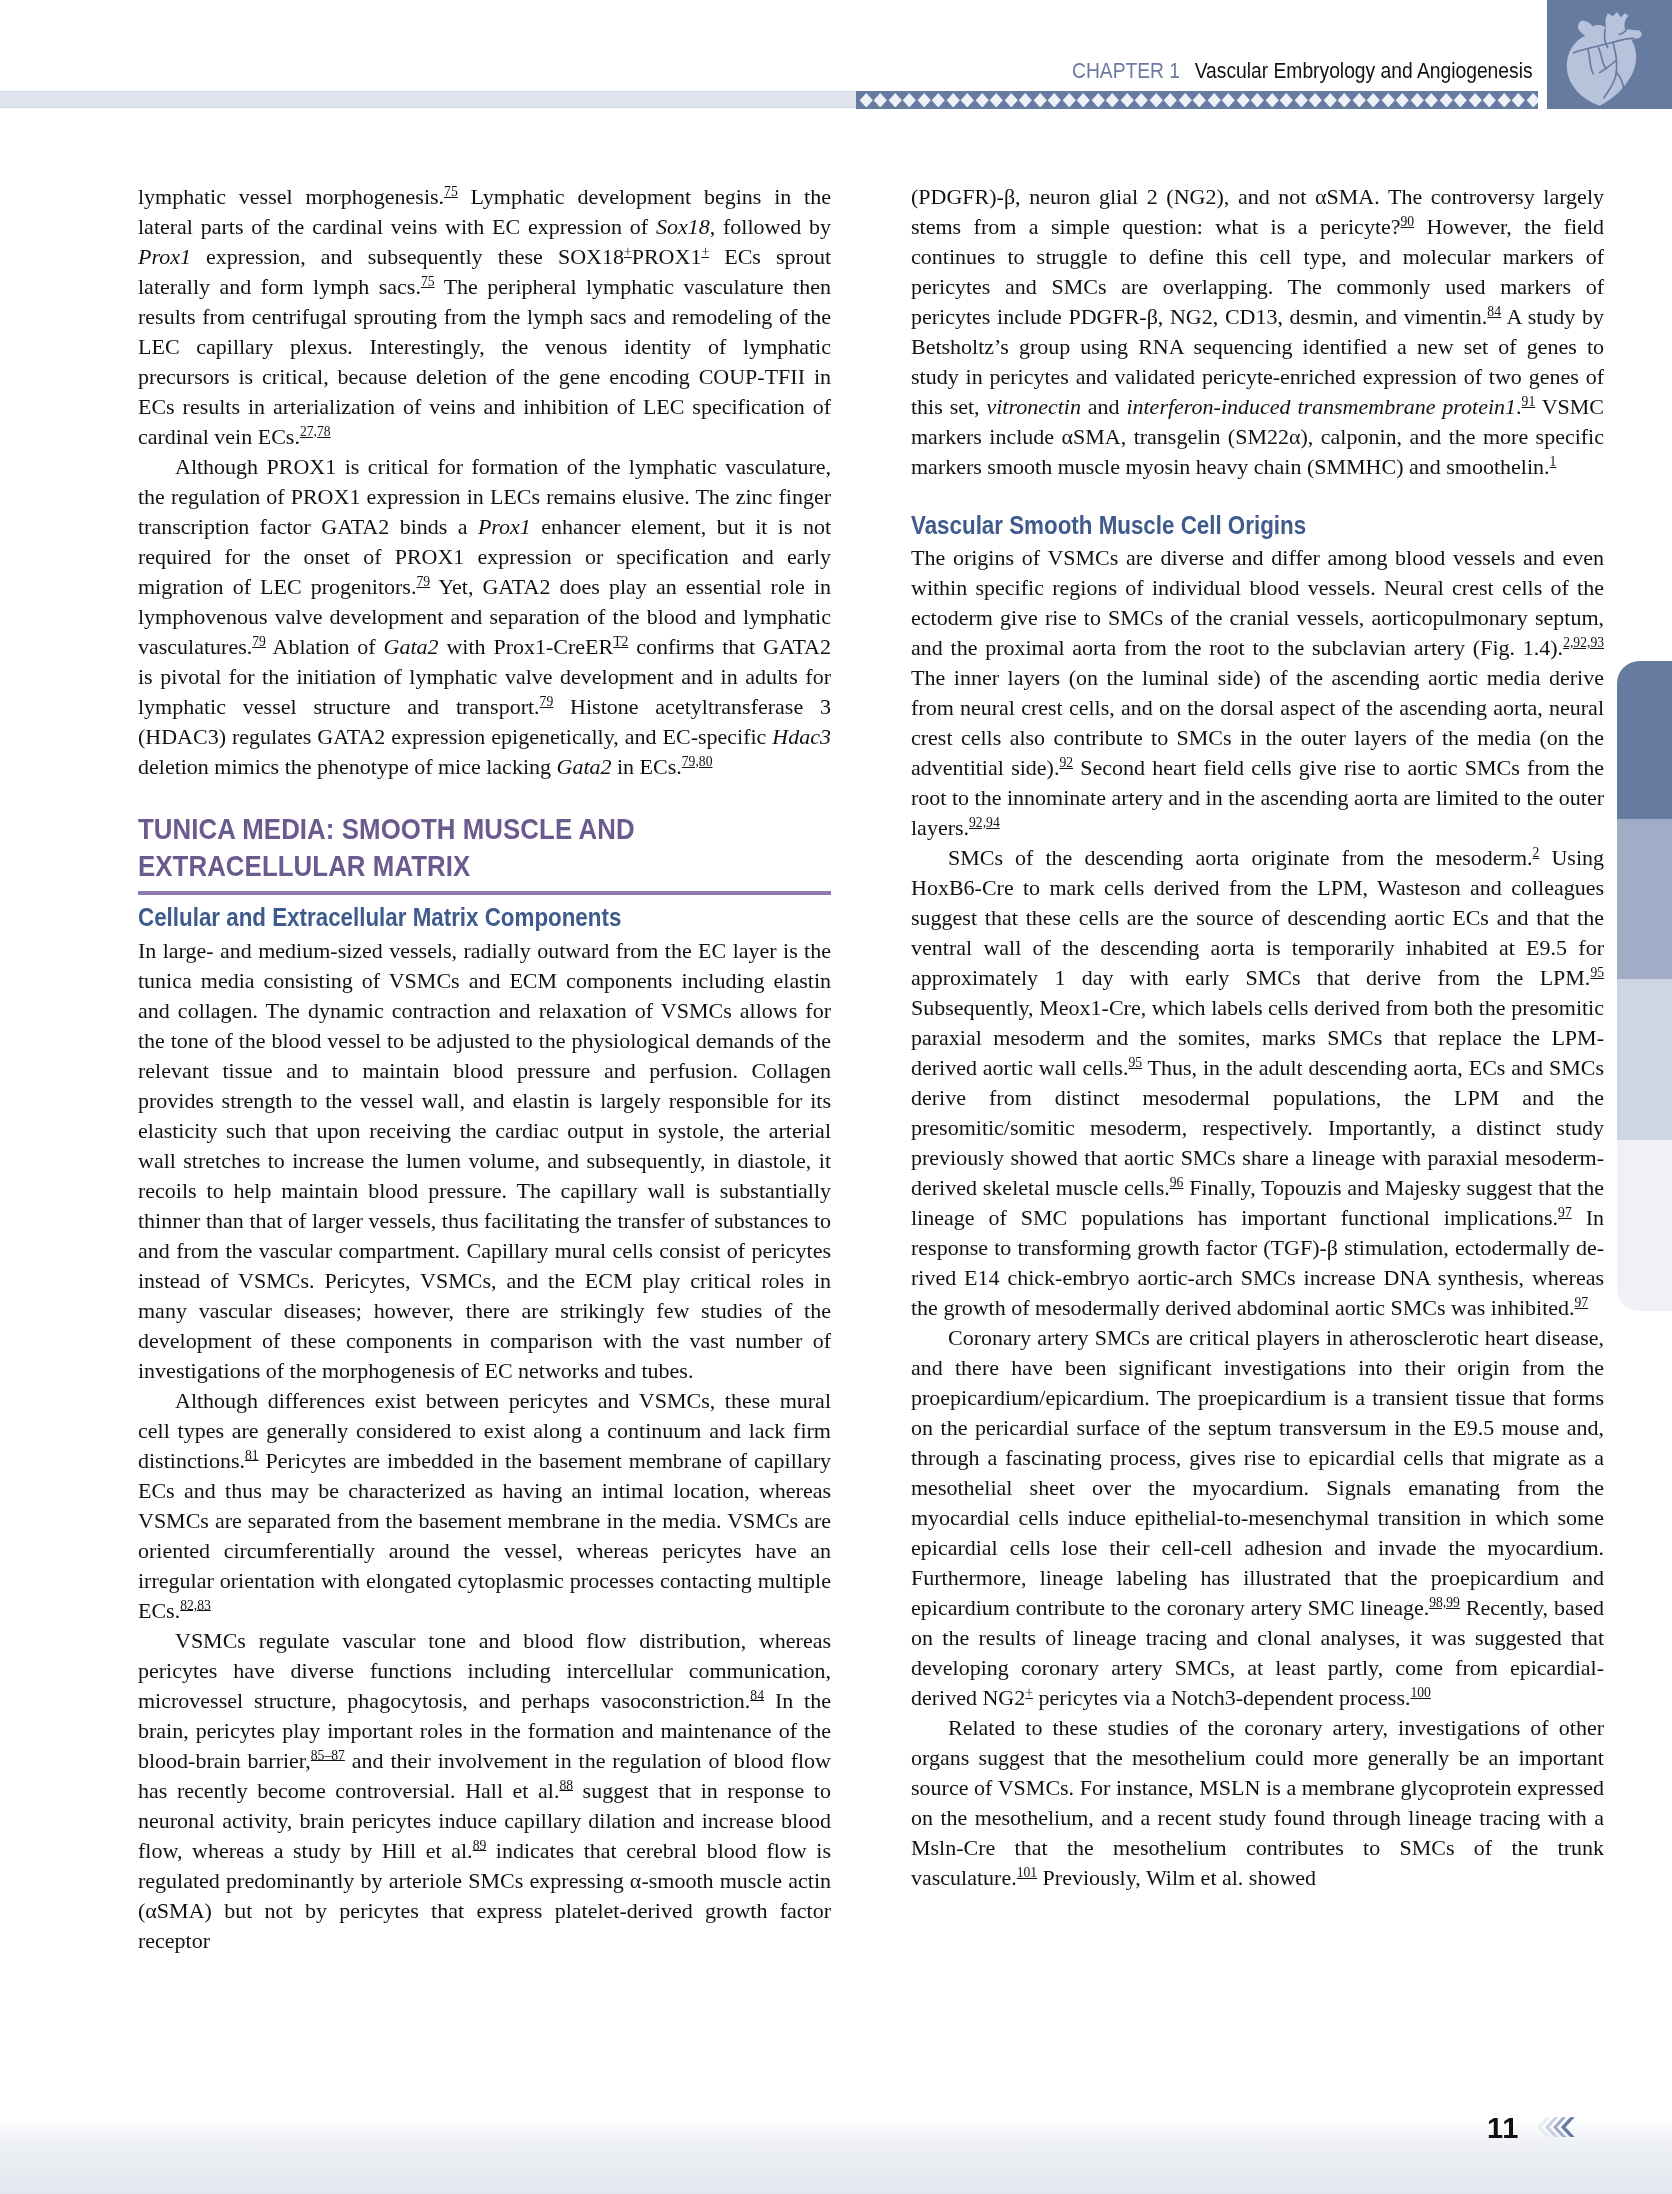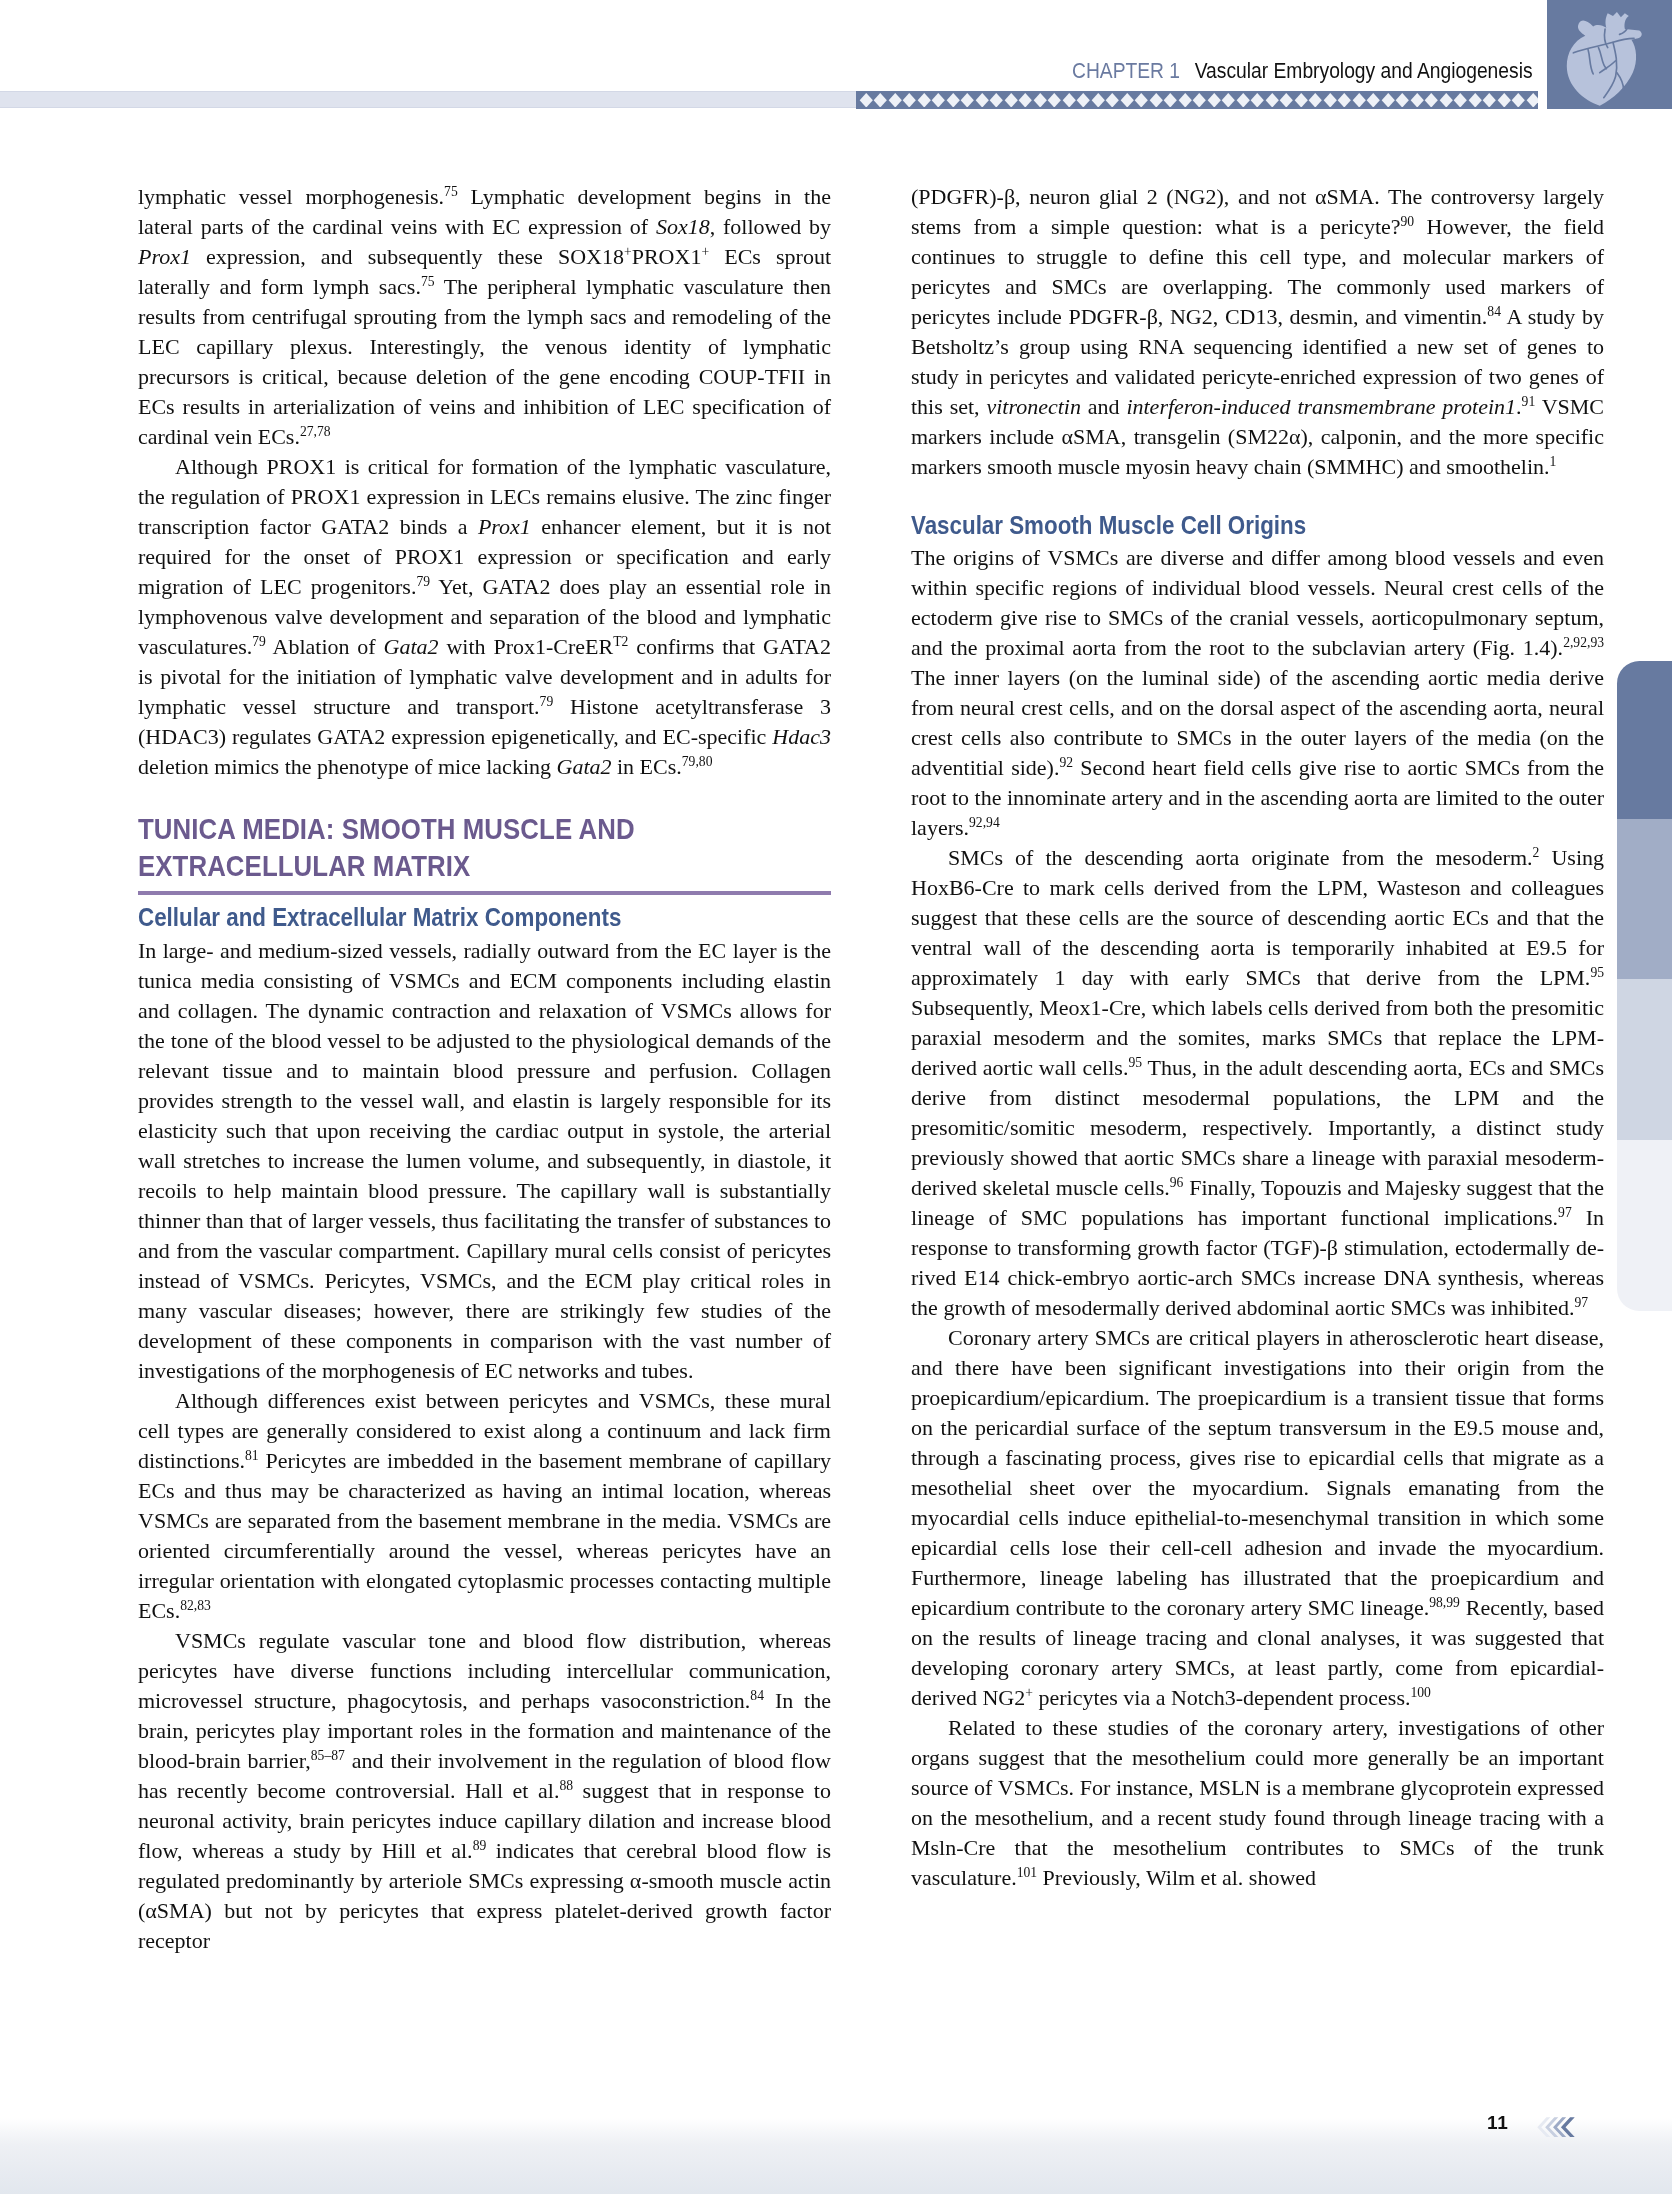--- a/index.html
+++ b/index.html
@@ -16,29 +16,29 @@
   .heart-box { position:absolute; left:1547px; top:0; width:126px; height:109px; background:#677aa0; }
   .heart-box svg { position:absolute; left:0; top:0; }
 
   .side-tab { position:absolute; left:1617px; width:56px; }
   .side-tab.t1 { top:661px; height:158px; background:#677aa0; border-top-left-radius:22.4px; }
   .side-tab.t2 { top:819px; height:160px; background:#a1adc6; }
   .side-tab.t3 { top:979px; height:161px; background:#cfd6e3; }
   .side-tab.t4 { top:1140px; height:171px; background:#eff1f6; border-bottom-left-radius:22.4px; }
 
   .footer-grad { position:absolute; left:0; top:2118px; width:1673px; height:76px; background:linear-gradient(to bottom,#ffffff 0%,#eef0f4 35%,#e2e7ee 100%); }
-  .page-num { position:absolute; left:1487px; top:2112px; font-family:"Liberation Sans","DejaVu Sans",sans-serif; font-weight:bold; font-size:19px; color:#111; letter-spacing:0.7px; }
+  .page-num { position:absolute; left:1487px; top:2112px; font-family:"Liberation Sans","DejaVu Sans",sans-serif; font-weight:bold; font-size:29px; color:#111; letter-spacing:0.7px; }
   .chevrons { position:absolute; left:1532px; top:2116px; width:46px; height:22.4px; }
 
   .col { position:absolute; top:182px; width:693px; font-size:22px; line-height:30px; text-align:justify; hyphens:manual; }
   .col.left { left:138px; }
   .col.right { left:911px; }
   .col p { text-indent:0; }
   .col p.indent { text-indent:37px; }
-  sup { font-size:0.62em; line-height:0; vertical-align:0.62em; }
+  sup { font-size:0.62em; line-height:0; vertical-align:0.62em;text-decoration:underline; }
   i { font-style:italic; }
 
   .h1 { font-family:"Liberation Sans","DejaVu Sans",sans-serif; font-weight:bold; color:#6b5a8e; font-size:30px; line-height:37px; margin-top:28px; transform:scaleX(0.86); transform-origin:left center; width:116%; letter-spacing:0.1px; }
   .h1-rule { height:4.6px; background:#8f7bae; margin-top:6.6px; margin-bottom:5.3px; }
   .h2 { font-family:"Liberation Sans","DejaVu Sans",sans-serif; font-weight:bold; color:#3f5a8c; font-size:26px; line-height:34px; transform:scaleX(0.86); transform-origin:left center; width:116%; margin-bottom:1.3px; }
   .h2.right-h2 { margin-top:26px; }
 </style>
 </head>
 <body>
 

